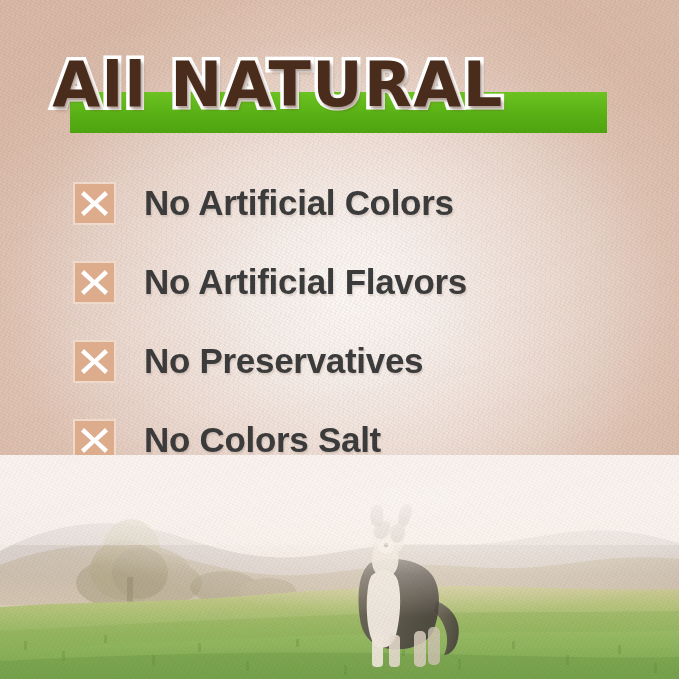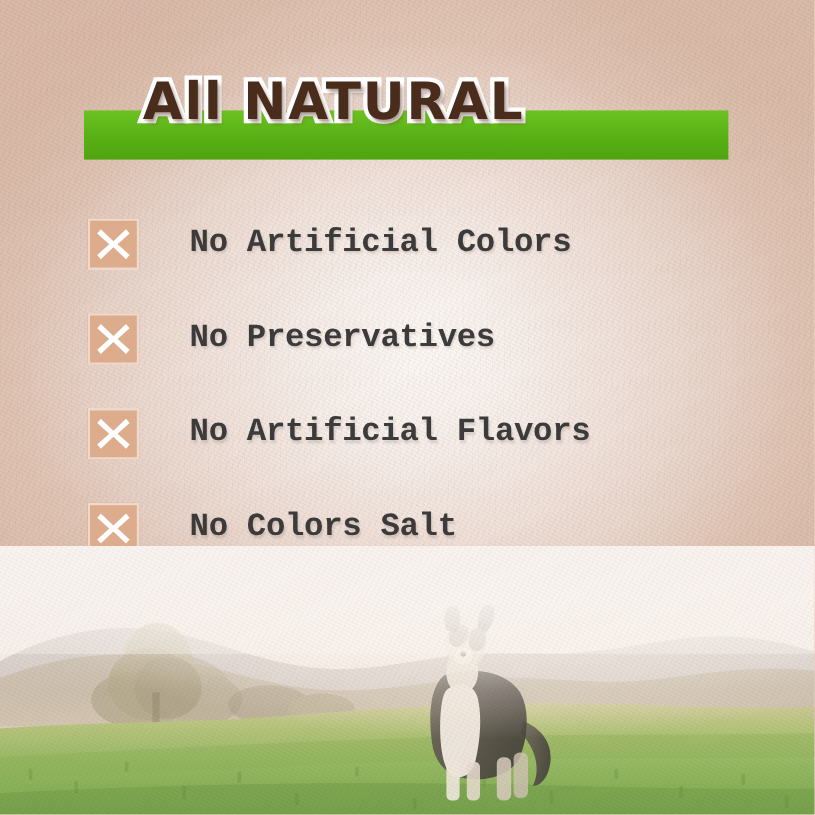--- a/index.html
+++ b/index.html
@@ -75,21 +75,21 @@
     background: linear-gradient(180deg, #6cc221 0%, #58b015 55%, #4ea40f 100%);
   }
   .headline {
     position: absolute;
     left: 0;
     top: 0;
     width: 556px;
     text-align: center;
     font-family: "DejaVu Sans", sans-serif;
     font-weight: bold;
-    font-size: 43px;
+    font-size: 62px;
     line-height: 66px;
     letter-spacing: 1.5px;
     color: #4a2c1d;
     -webkit-text-stroke: 7px #ffffff;
     paint-order: stroke fill;
     text-shadow:
       3px 4px 3px rgba(92,60,42,.32),
       1px 2px 1px rgba(92,60,42,.22);
     white-space: nowrap;
   }
@@ -110,24 +110,24 @@
   .xbox {
     position: relative;
     flex: 0 0 auto;
     width: 43px;
     height: 43px;
     background: #dcac8d;
     box-shadow: inset 0 0 0 2px rgba(255,255,255,.55);
   }
   .xbox svg { display: block; }
   .claim-label {
-    margin-left: 42px;
-    font-family: Liberation Mono, monospace;
+    margin-left: 28px;
+    font-family: Liberation Sans, sans-serif;
     font-weight: bold;
-    font-size: 27px;
+    font-size: 35px;
     line-height: 40px;
     letter-spacing: -0.3px;
     color: #3b3b3b;
     text-shadow: 1px 2px 2px rgba(120,95,85,.22);
     white-space: nowrap;
   }
 
   
   .photo {
     position: absolute;
@@ -186,30 +186,30 @@
       </div>
       <div class="claim-label">No Artificial Colors</div>
     </div>
 
     <div class="claim-row">
       <div class="xbox">
         <svg width="43" height="43" viewBox="0 0 43 43">
           <path d="M11 9 L21.5 19 L32 9 L35 12.5 L25 21.5 L35 30.5 L32 34 L21.5 24 L11 34 L8 30.5 L18 21.5 L8 12.5 Z" fill="#ffffff"></path>
         </svg>
       </div>
-      <div class="claim-label">No Preservatives</div>
+      <div class="claim-label">No Artificial Flavors</div>
     </div>
 
     <div class="claim-row">
       <div class="xbox">
         <svg width="43" height="43" viewBox="0 0 43 43">
           <path d="M11 9 L21.5 19 L32 9 L35 12.5 L25 21.5 L35 30.5 L32 34 L21.5 24 L11 34 L8 30.5 L18 21.5 L8 12.5 Z" fill="#ffffff"></path>
         </svg>
       </div>
-      <div class="claim-label">No Artificial Flavors</div>
+      <div class="claim-label">No Preservatives</div>
     </div>
 
     <div class="claim-row">
       <div class="xbox">
         <svg width="43" height="43" viewBox="0 0 43 43">
           <path d="M11 9 L21.5 19 L32 9 L35 12.5 L25 21.5 L35 30.5 L32 34 L21.5 24 L11 34 L8 30.5 L18 21.5 L8 12.5 Z" fill="#ffffff"></path>
         </svg>
       </div>
       <div class="claim-label">No Colors Salt</div>
     </div>

